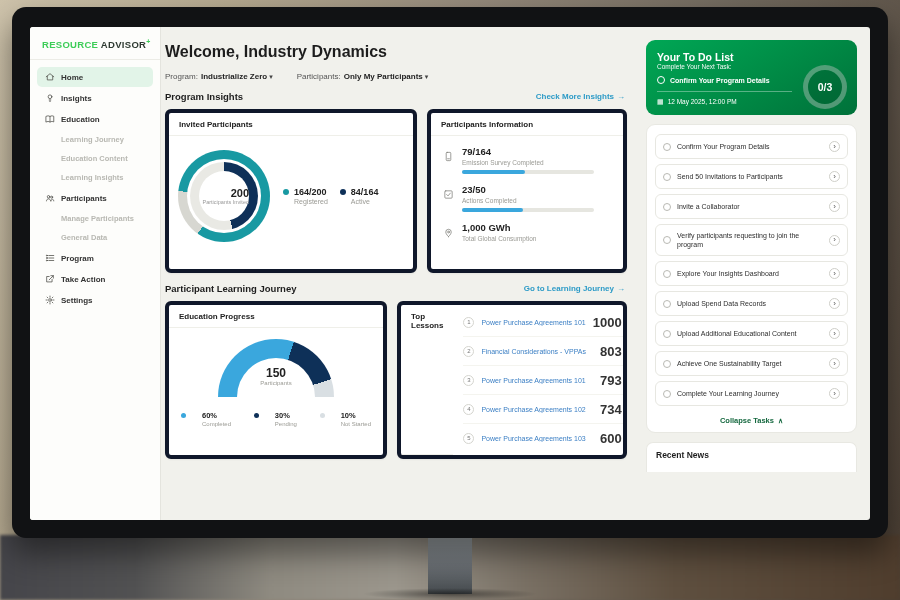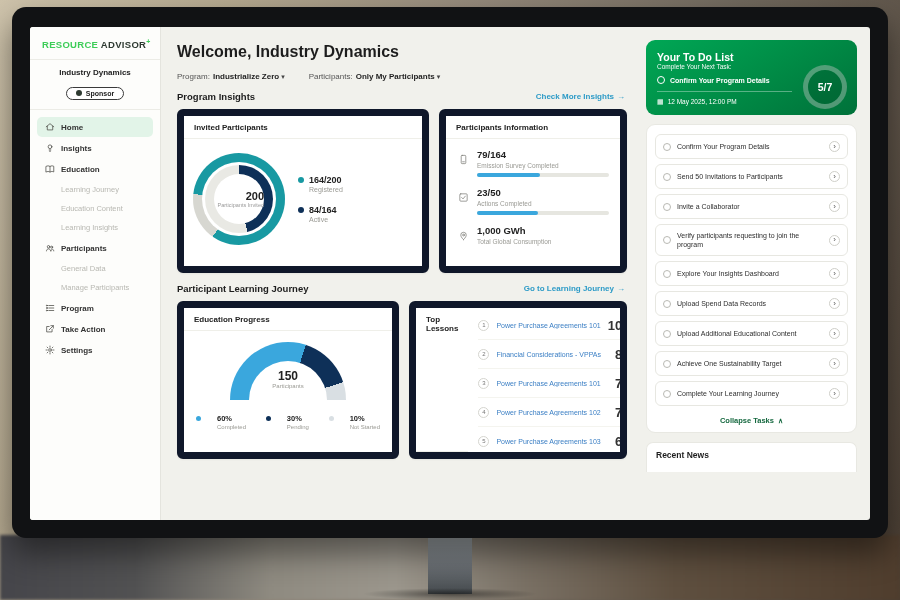--- a/index.html
+++ b/index.html
@@ -30,50 +30,50 @@
   .logo .plus { color:#3dcd58; font-size:7px; vertical-align:super; }
   .org { text-align:center; padding:8px 5px 9px; border-bottom:1px solid #ecece6; }
   .org-name { font-size:8px; font-weight:bold; color:#222; margin-bottom:5px; }
   .badge { display:inline-flex; align-items:center; gap:4px; border:1px solid #3a3a3a; border-radius:9px;
     padding:2px 9px; font-size:7px; font-weight:bold; color:#222; background:#fff; cursor:pointer; }
   .badge-dot { width:6px; height:6px; border-radius:50%; background:#2e3a31; }
   .nav { padding:6px 0; }
   .nav-item { display:flex; align-items:center; gap:6px; padding:5px 8px; margin:1px 7px; border-radius:5px;
     font-size:8px; font-weight:bold; color:#333; cursor:pointer; }
   .nav-item.active { background:#e2f4e8; }
-  .nav-item.sub { padding-left:24px; color:#b8b8b2; font-weight:normal; font-size:7.5px; margin:0 7px;align-items:flex-end; }
+  .nav-item.sub { padding-left:24px; color:#b8b8b2; font-weight:bold; font-size:7.5px; margin:0 7px;align-items:flex-end; }
   .nico { width:10px; height:10px; display:inline-flex; }
   .nico svg { width:10px; height:10px; fill:none; stroke:#4a4a45; stroke-width:1.8; stroke-linecap:round; stroke-linejoin:round; }
 
   
-  .main { flex:1; padding:16px 14px 0 16px; overflow:hidden; }
+  .main { flex:1; padding:16px 14px 0 4px; overflow:hidden; }
   .welcome { font-size:16px; font-weight:bold; color:#1d1d1d; margin-bottom:11px; }
   .filters { display:flex; gap:24px; font-size:8px; color:#555; margin-bottom:9px; align-items:center; }
   .filter { cursor:pointer; }
   .filter b { color:#1f1f1f; margin-left:3px; }
   .caret { font-size:7px; color:#444; margin-left:2px; }
   .sec { display:flex; justify-content:space-between; align-items:center; margin:10px 2px 7px 0; }
   .sec-title { font-size:9.5px; font-weight:bold; color:#1d1d1d; }
   .sec-link { font-size:8px; font-weight:bold; color:#2d9bc7; cursor:pointer; }
   .sec-link .arr { margin-left:3px; }
   .row { display:flex; gap:10px; }
-  .card { background:#fff; border:7px solid #0f172a; border-radius:6px; box-shadow:0 1px 2px rgba(0,0,0,.05); overflow:hidden; }
+  .card { background:#fff; border:4px solid #0f172a; border-radius:6px; box-shadow:0 1px 2px rgba(0,0,0,.05); overflow:hidden; }
   .card-title { font-size:8px; font-weight:bold; color:#222; padding:7px 10px 6px; border-bottom:1px solid #efefe9; }
 
   .card-invited { width:252px; height:164px; }
   .inv-body { display:flex; align-items:center; gap:13px; padding:14px 9px; }
   .donut { position:relative; width:92px; height:92px; min-width:92px; border-radius:50%;
     background:conic-gradient(from 215deg,#d7d7d1 0 17%,#1899a2 17% 100%); }
   .d-gap { position:absolute; inset:9px; border-radius:50%; background:#fff; }
   .d-mid { position:absolute; inset:12px; border-radius:50%; background:conic-gradient(from 0deg,#0e3058 0 46%,#e9e9e4 46% 100%); }
   .d-hole { position:absolute; inset:21px; border-radius:50%; background:#fff; display:flex; flex-direction:column;
     align-items:flex-end; justify-content:center; text-align:center; }
   .d-val { font-size:11px; font-weight:bold; color:#222; }
   .d-lab { font-size:5.5px; color:#999; line-height:1.2; }
-  .legend { display:flex; flex-direction:column; gap:12px; }
+  .legend { display:flex; flex-direction:row; gap:12px; }
   .leg-item { display:flex; align-items:flex-start; gap:5px; }
   .leg-dot { width:6px; height:6px; min-width:6px; border-radius:50%; margin-top:2px; }
   .leg-val { font-size:9px; font-weight:bold; color:#222; }
   .leg-lab { font-size:7px; color:#9a9a94; margin-top:1px; }
 
   .card-info { flex:1; height:164px; }
   .info-body { padding:10px 12px; display:flex; flex-direction:column; gap:10px; }
   .info-row { display:flex; gap:8px; align-items:flex-start; }
   .iico { width:11px; height:11px; min-width:11px; margin-top:2px; }
   .iico svg { width:11px; height:11px; fill:none; stroke:#7a7a74; stroke-width:1.6; stroke-linecap:round; stroke-linejoin:round; }
@@ -144,27 +144,20 @@
 <div class="stand-shadow"></div>
 
 <div class="monitor">
 <div class="screen">
 
   <div class="sidebar">
     <div class="logo">
       <span class="g">RESOURCE</span>
       <span class="d">ADVISOR</span><span class="plus">+</span>
     </div>
-    <div class="org">
-      <div class="org-name">Industry Dynamics</div>
-      <span class="badge">
-        <span class="badge-dot"></span>
-        <span>Sponsor</span>
-      </span>
-    </div>
     <div class="nav">
       <div class="nav-item active">
         <span class="nico">
               <svg viewBox="0 0 24 24">
                 <path d="M3 11.5 12 4l9 7.5"></path>
                 <path d="M5.5 10v9h13v-9"></path>
               </svg>
             </span>
         <span>Home</span>
       </div>
@@ -200,24 +193,24 @@
               <svg viewBox="0 0 24 24">
                 <circle cx="8.5" cy="9" r="3"></circle>
                 <circle cx="16" cy="10" r="2.4"></circle>
                 <path d="M3.5 19c0-3 2.5-5 5-5s5 2 5 5"></path>
                 <path d="M14.5 19c0-2.6 1.8-4 3.2-4s3.3 1.4 3.3 4"></path>
               </svg>
             </span>
         <span>Participants</span>
       </div>
       <div class="nav-item sub">
+        <span>Manage Participants</span>
+      </div>
+      <div class="nav-item sub">
         <span>General Data</span>
-      </div>
-      <div class="nav-item sub">
-        <span>Manage Participants</span>
       </div>
       <div class="nav-item">
         <span class="nico">
               <svg viewBox="0 0 24 24">
                 <path d="M9 6h12M9 12h12M9 18h12"></path>
                 <circle cx="4.5" cy="6" r="1.2"></circle>
                 <circle cx="4.5" cy="12" r="1.2"></circle>
                 <circle cx="4.5" cy="18" r="1.2"></circle>
               </svg>
             </span>
@@ -420,21 +413,21 @@
       <div class="todo-next">
         <span class="tcheck"></span>
         <span>Confirm Your Program Details</span>
       </div>
       <div class="todo-divider"></div>
       <div class="todo-due">
         <span class="cal-icon">▦</span>
         <span>12 May 2025, 12:00 PM</span>
       </div>
       <div class="ring">
-        <span>5/7</span>
+        <span>0/3</span>
       </div>
     </div>
 
     <div class="tasks-card">
       <div class="task">
         <span class="task-check"></span>
         <span class="task-label">Confirm Your Program Details</span>
         <span class="task-go">›</span>
       </div>
       <div class="task">

